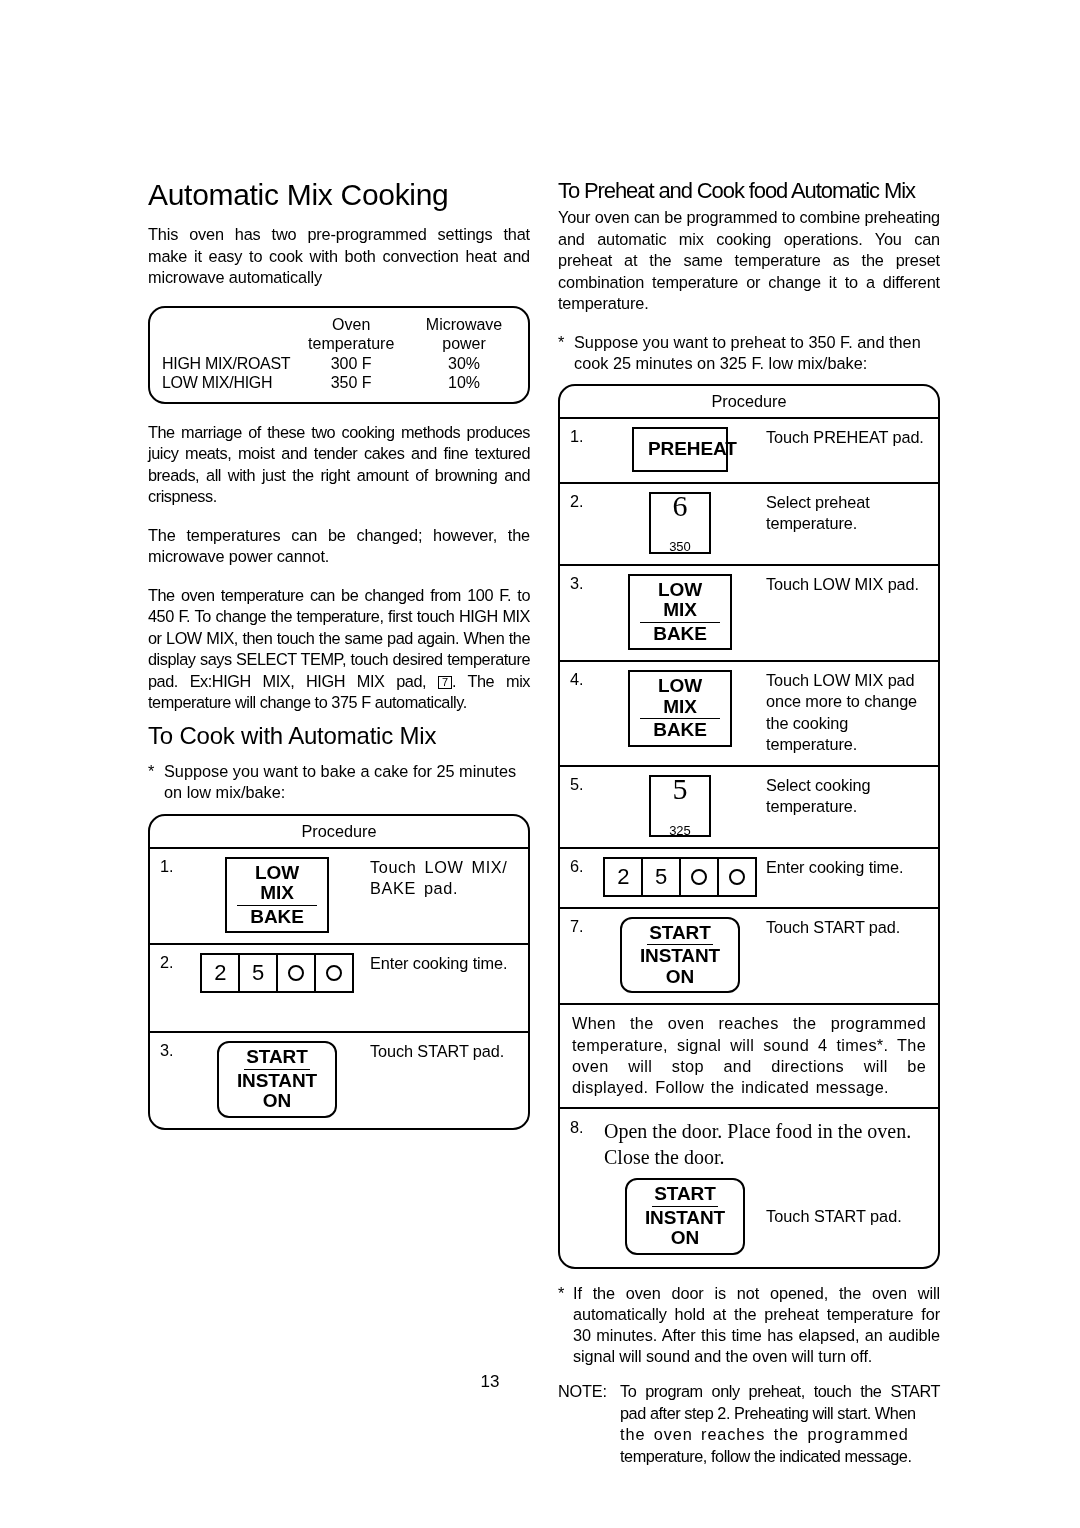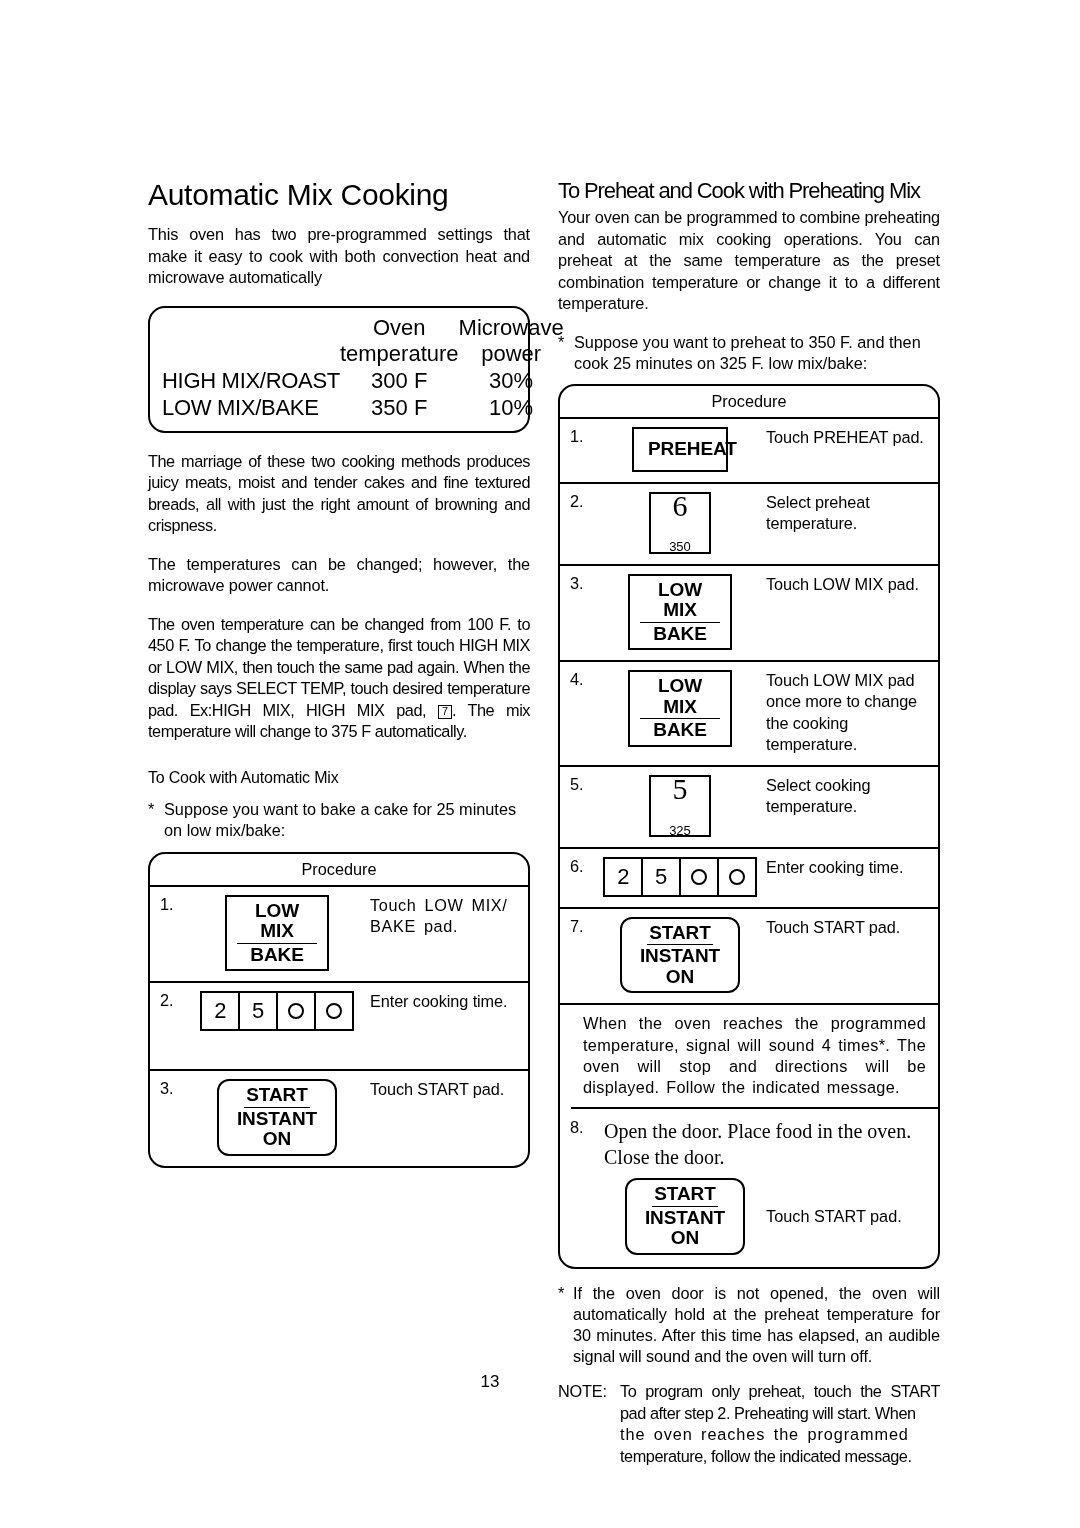--- a/index.html
+++ b/index.html
@@ -39,24 +39,24 @@
     line-height: 1.1;
   }
   h2.sub-title {
     font-size: 22px;
     font-weight: normal;
     letter-spacing: -1.1px;
     margin: 0 0 4px 0;
     line-height: 1.15;
   }
   h2.sec-title {
-    font-size: 16px;
+    font-size: 24px;
     font-weight: normal;
     letter-spacing: -0.2px;
-    margin: 26px 0 12px 0;
+    margin: 8px 0 12px 0;
     line-height: 1.15;
   }
 
   p.body {
     font-size: 16.3px;
     line-height: 1.32;
     margin: 0 0 17px 0;
     text-align: justify;
     letter-spacing: -0.15px;
   }
@@ -66,21 +66,21 @@
   
   .specbox {
     border: 2.4px solid #000;
     border-radius: 17px;
     padding: 7px 12px 9px 12px;
     margin: 2px 0 18px 0;
   }
   .spectable {
     width: 100%;
     border-collapse: collapse;
-    font-size: 22px;
+    font-size: 16px;
     line-height: 1.22;
   }
   .spectable td { padding: 0; vertical-align: bottom; }
   .spectable td.lab { text-align: left; white-space: nowrap; letter-spacing: -0.3px; }
   .spectable td.c1  { text-align: center; width: 140px; }
   .spectable td.c2  { text-align: center; width: 118px; }
 
   
   .proc {
     border: 2.4px solid #000;
@@ -197,21 +197,20 @@
   }
 
   
   .prow-full {
     border-bottom: 2.4px solid #000;
     padding: 8px 12px 9px 12px;
     font-size: 16.3px;
     line-height: 1.3;
     text-align: justify;
     letter-spacing: -0.1px;
-    margin-left: 11px;
   }
   .prow-full.spaced { letter-spacing: 0.3px; word-spacing: 2px; }
 
   .step8 { display: flex; padding: 9px 8px 4px 10px; }
   .step8 .n { width: 34px; flex: 0 0 34px; font-size: 16.3px; }
   .step8 .t { flex: 1; font-size: 20px; line-height: 1.3; font-family: Liberation Serif, serif; }
   .step8row2 {
     display: flex;
     align-items: center;
     padding: 4px 8px 12px 44px;
@@ -281,21 +280,21 @@
           <td class="lab"></td>
           <td class="c1">temperature</td>
           <td class="c2">power</td>
         </tr>
         <tr>
           <td class="lab">HIGH MIX/ROAST</td>
           <td class="c1">300  F</td>
           <td class="c2">30%</td>
         </tr>
         <tr>
-          <td class="lab">LOW MIX/BAKE</td>
+          <td class="lab">LOW MIX/HIGH</td>
           <td class="c1">350  F</td>
           <td class="c2">10%</td>
         </tr>
       </tbody>
         </table>
     </div>
 
     <p class="body tight">The marriage of these two cooking methods produces juicy meats, moist and tender cakes and fine textured breads, all with just the right amount of browning and crispness.</p>
     <p class="body">The temperatures can be changed; however, the microwave power cannot.</p>
 
@@ -348,21 +347,21 @@
           </div>
         </div>
         <div class="ptext">Touch START pad.</div>
       </div>
     </div>
 
   </div>
 
   <div class="col col-right">
 
-    <h2 class="sub-title">To Preheat and Cook with Preheating Mix</h2>
+    <h2 class="sub-title">To Preheat and Cook food Automatic Mix</h2>
 
     <p class="body">Your oven can be programmed to combine preheating and automatic mix cooking operations. You can preheat at the same temperature as the preset combination temperature or change it to a different temperature.</p>
 
     <div class="star-item">
       <span class="mark">*</span>
       <span class="txt">Suppose you want to preheat to 350  F. and then cook 25 minutes on 325  F. low mix/bake:</span>
     </div>
 
     <div class="proc proc-right">
       <div class="proc-head">Procedure</div>

